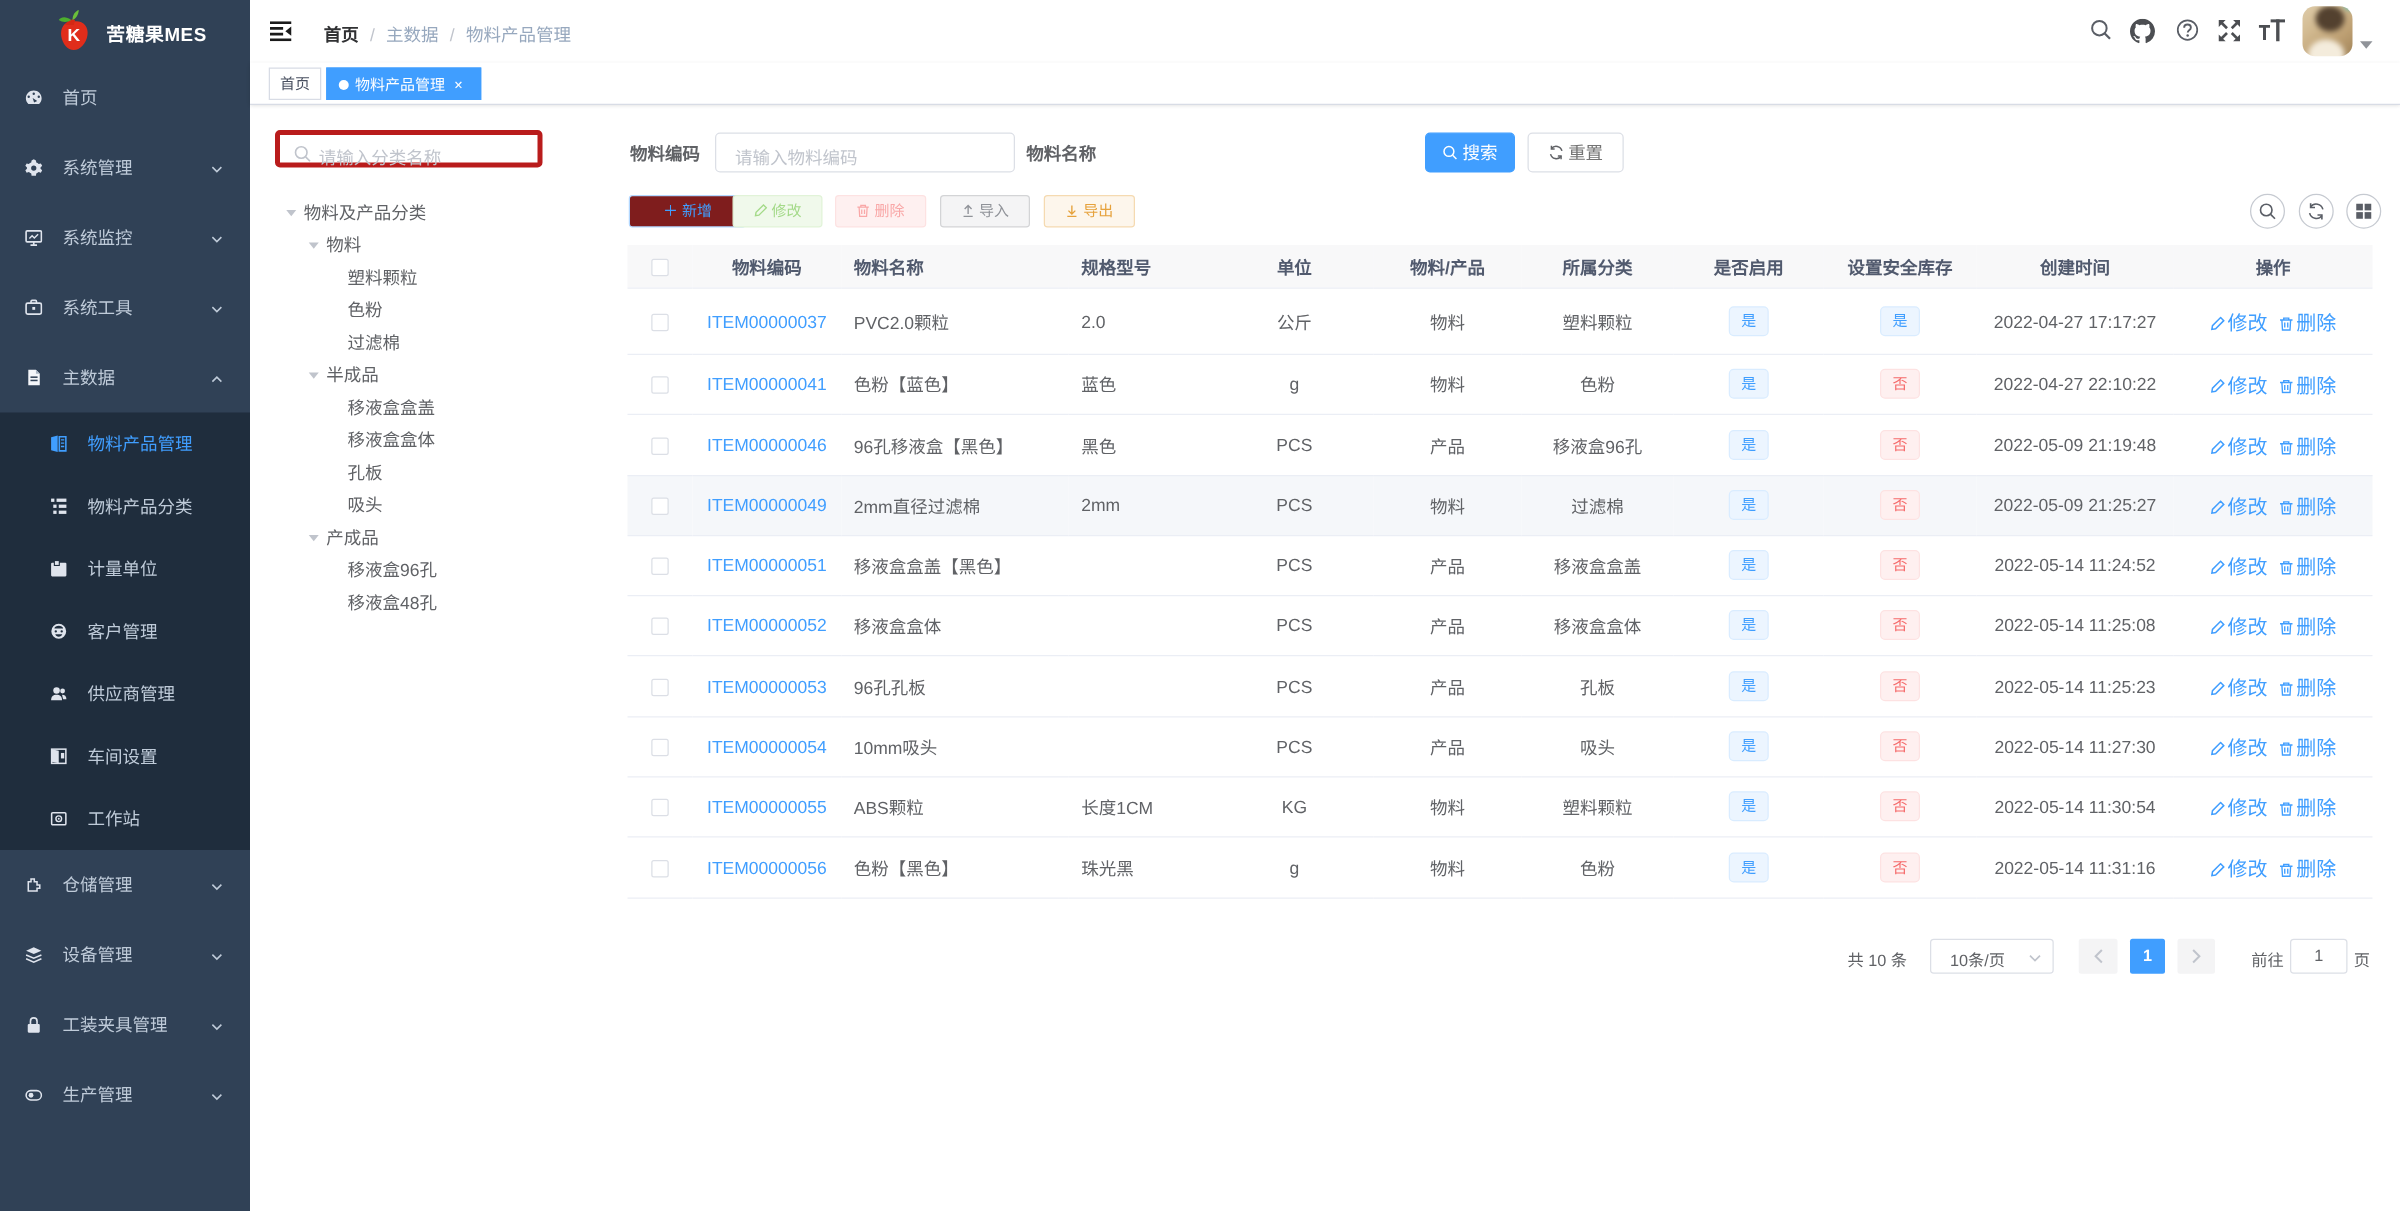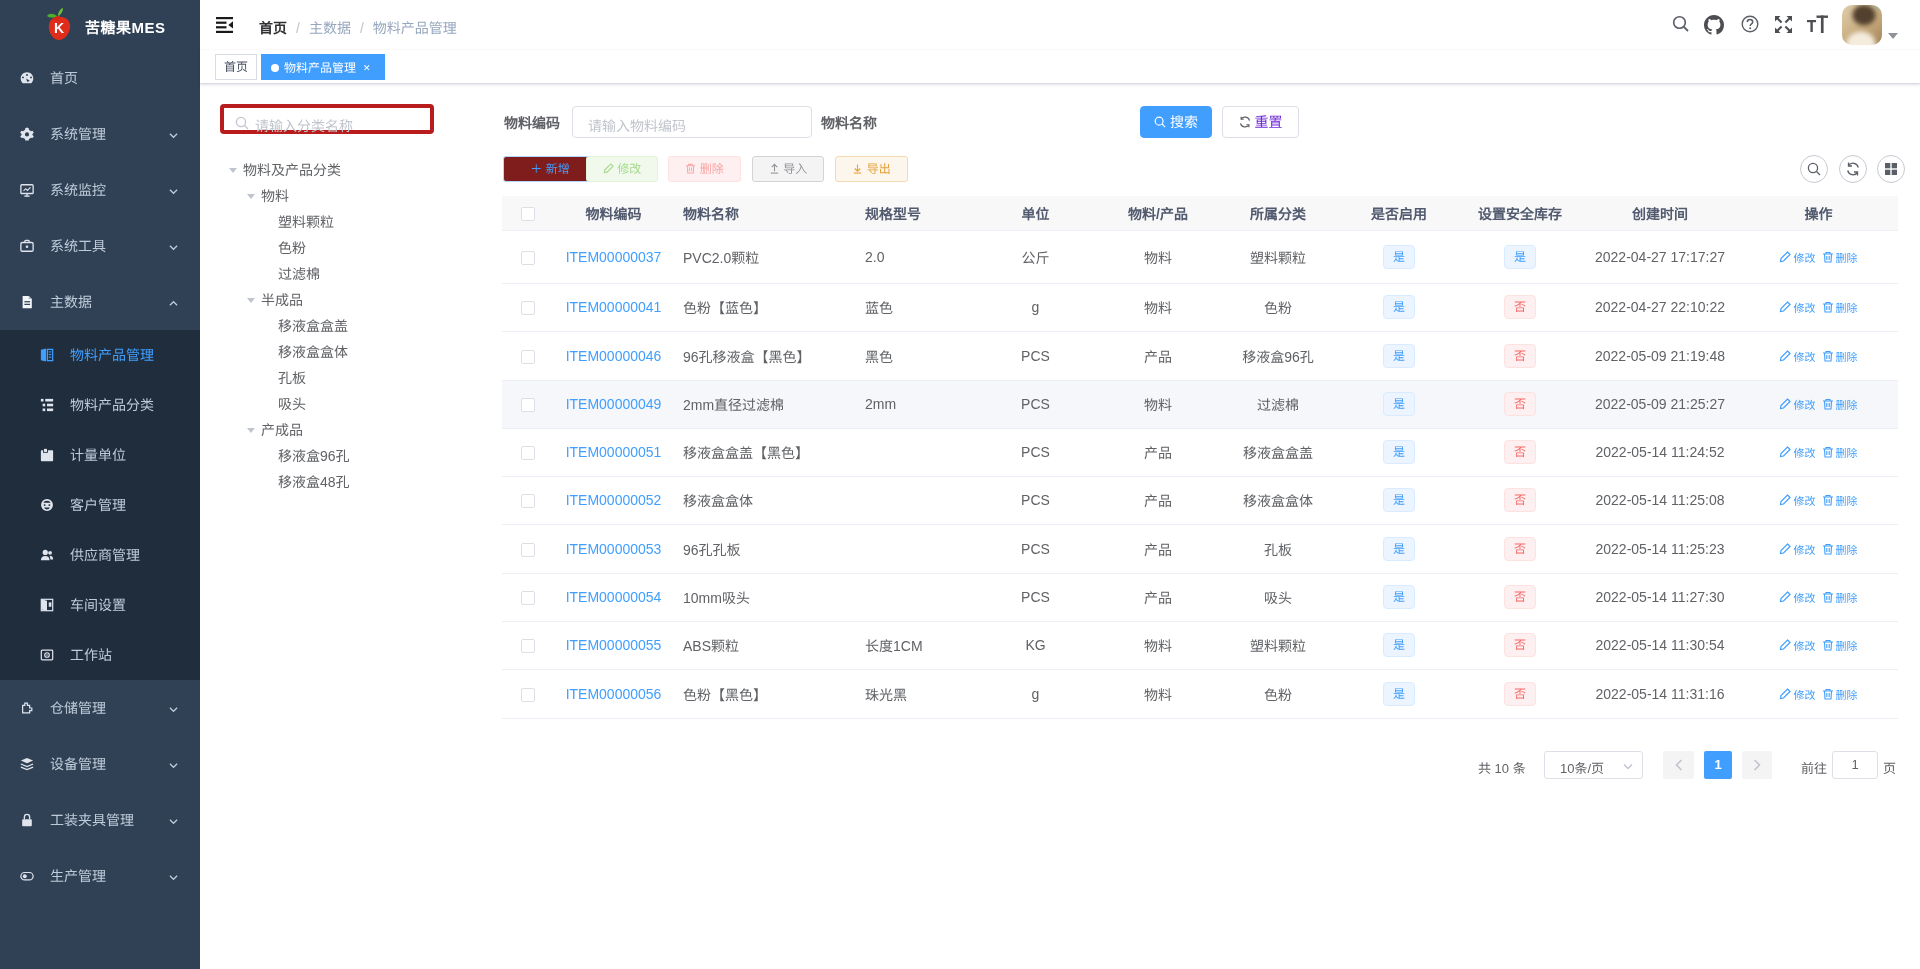--- a/index.html
+++ b/index.html
@@ -69,21 +69,21 @@
 table.dt { border-collapse:collapse; table-layout:fixed; width:1396px; font-size:14px; color:#606266; }
 table.dt th { background:#f8f8f9; color:#515a6e; font-weight:700; height:34px; border-bottom:1px solid #ebeef5; font-size:14px; }
 table.dt td { border-bottom:1px solid #ebeef5; text-align:center; }
 table.dt .al { text-align:left; padding-left:10px; }
 table.dt th.al { padding-left:10px; }
 a.lk { color:#409eff; text-decoration:none; }
 .cb { display:inline-block; width:14px; height:14px; border:1px solid #dcdfe6; border-radius:2px; background:#fff; vertical-align:middle; }
 .tagb, .tagr { display:inline-block; width:32px; height:24px; line-height:22px; border-radius:4px; font-size:12px; }
 .tagb { background:#ecf5ff; border:1px solid #d9ecff; color:#409eff; }
 .tagr { background:#fef0f0; border:1px solid #fde2e2; color:#f56c6c; }
-.ops { font-size:11px; color:#409eff; white-space:nowrap; }
+.ops { font-size:16px; color:#409eff; white-space:nowrap; }
 .ops svg { vertical-align:-1px; margin-right:2px; }
 
 .pager { position:absolute; right:0; top:0; height:28px; font-size:13px; color:#606266; white-space:nowrap; }
 .pager > * { vertical-align:middle; }
 </style>
 </head>
 <body>
 
 <div class="sidebar">
   <div class="logo">
@@ -366,21 +366,21 @@
       <span class="flabel" style="left:2px">物料编码</span>
       <div class="finput" style="left:70px">
           <span class="ph">请输入物料编码</span>
         </div>
       <span class="flabel" style="left:319px">物料名称</span>
       <div class="btn" style="left:638px;width:72px;background:#409eff;border:1px solid #409eff;color:#fff;line-height:30px;">
         <svg width="12" height="12" viewBox="0 0 14 14" style="vertical-align:-1px;margin-right:4px">
             <circle cx="6" cy="6" r="4.6" fill="none" stroke="#fff" stroke-width="1.4"></circle>
             <line x1="9.5" y1="9.5" x2="13" y2="13" stroke="#fff" stroke-width="1.4"></line>
           </svg>搜索</div>
-      <div class="btn" style="left:720px;width:77px;background:#fff;border:1px solid #dcdfe6;color:#6d28d9;line-height:30px;">
+      <div class="btn" style="left:720px;width:77px;background:#fff;border:1px solid #dcdfe6;color:#737373;line-height:30px;">
         <svg width="12" height="12" viewBox="0 0 14 14" style="vertical-align:-1px;margin-right:4px">
             <path d="M12.3 5.5 A5.5 5.5 0 0 0 2.5 3.5 M1.7 8.5 A5.5 5.5 0 0 0 11.5 10.5" fill="none" stroke="#606266" stroke-width="1.4"></path>
             <path d="M2.5 0.8 L2.5 3.8 L5.5 3.8" fill="none" stroke="#606266" stroke-width="1.4"></path>
             <path d="M11.5 13.2 L11.5 10.2 L8.5 10.2" fill="none" stroke="#606266" stroke-width="1.4"></path>
           </svg>重置</div>
     </div>
     <div class="acts" id="acts">
       <div class="abtn" style="left:1px;width:94px;background:#7f1d1d;border-color:#b3d8ff;color:#409eff;text-align:center;">＋ 新增</div>
       <div class="abtn" style="left:84px;width:72px;background:#f0f9eb;border-color:#e1f3d8;color:#a4da89;text-align:center;">
         <svg width="11" height="11" viewBox="0 0 12 12" style="vertical-align:-1px">

